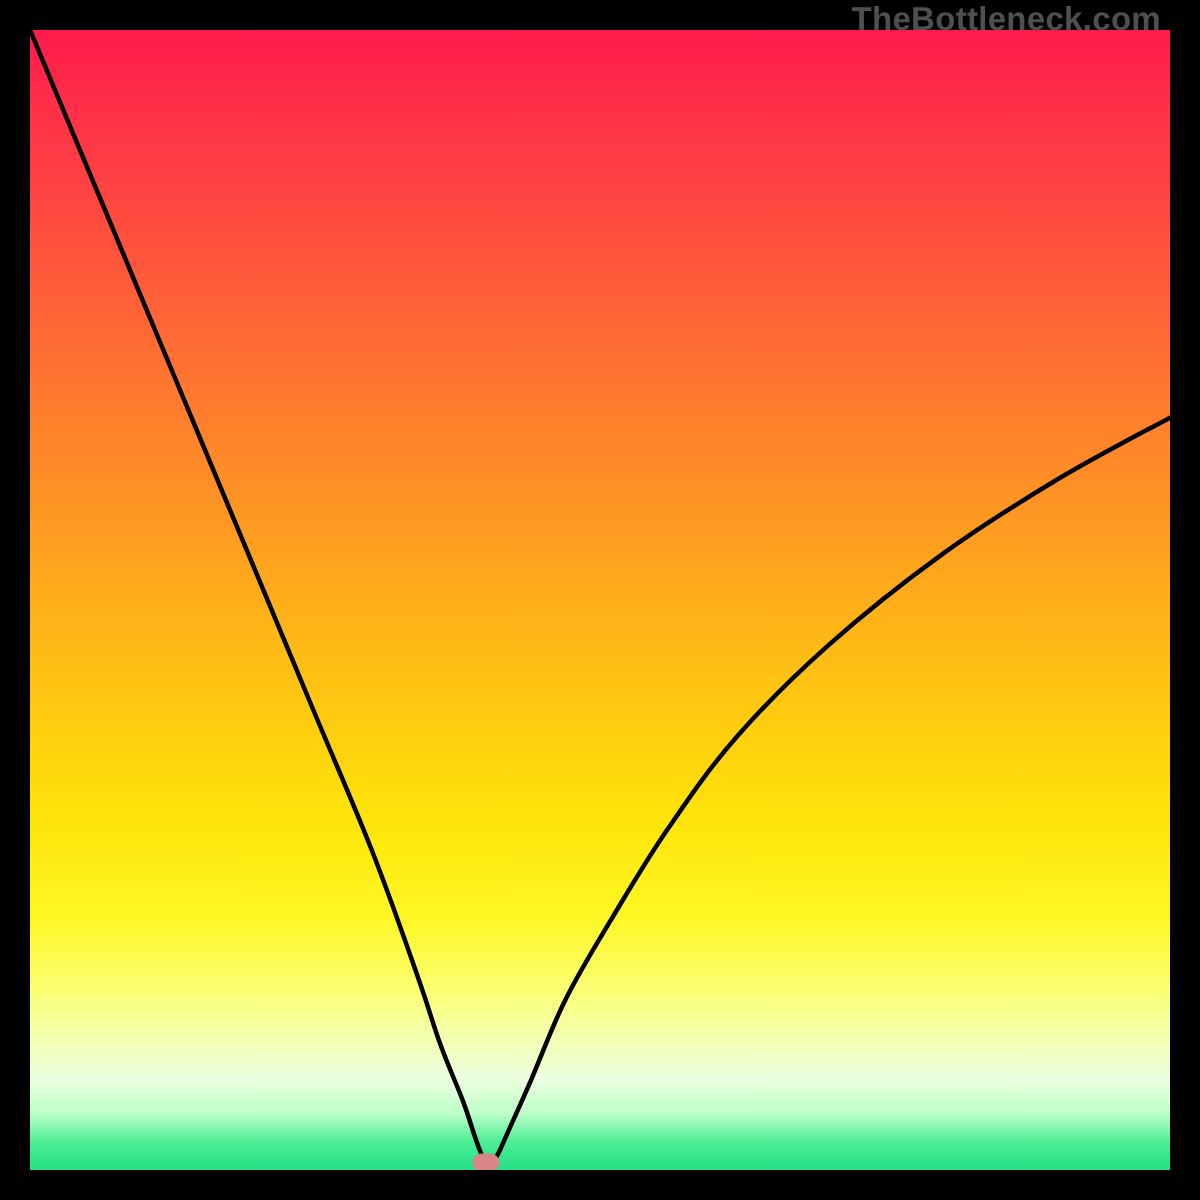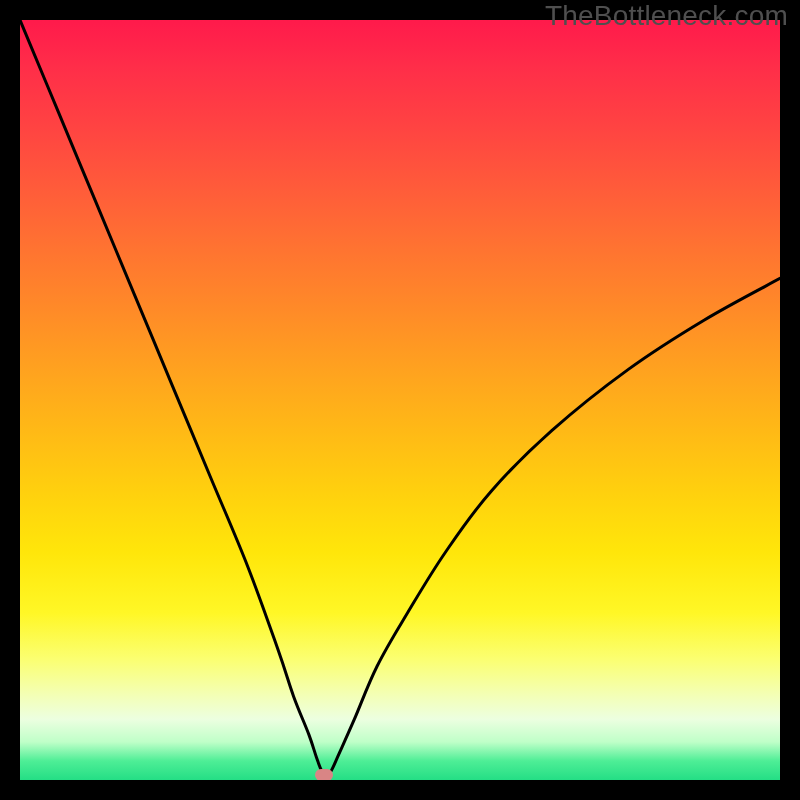--- a/index.html
+++ b/index.html
@@ -39,24 +39,24 @@
       #f3ffb8 89%,
       #ecffe0 92%,
       #bfffc8 95%,
       #4eee96 97.5%,
       #24de85 100%
     );
   }
   .watermark {
     position: absolute;
     top: 0;
-    right: 12px;
+    right: 26px;
     color: #4f4f4f;
-    font-size: 28px;
-    font-weight: 400;
+    font-size: 22px;
+    font-weight: 700;
     letter-spacing: 0.2px;
     z-index: 5;
     user-select: none;
   }
   svg.curve {
     position: absolute;
     inset: 0;
     width: 100%;
     height: 100%;
   }

